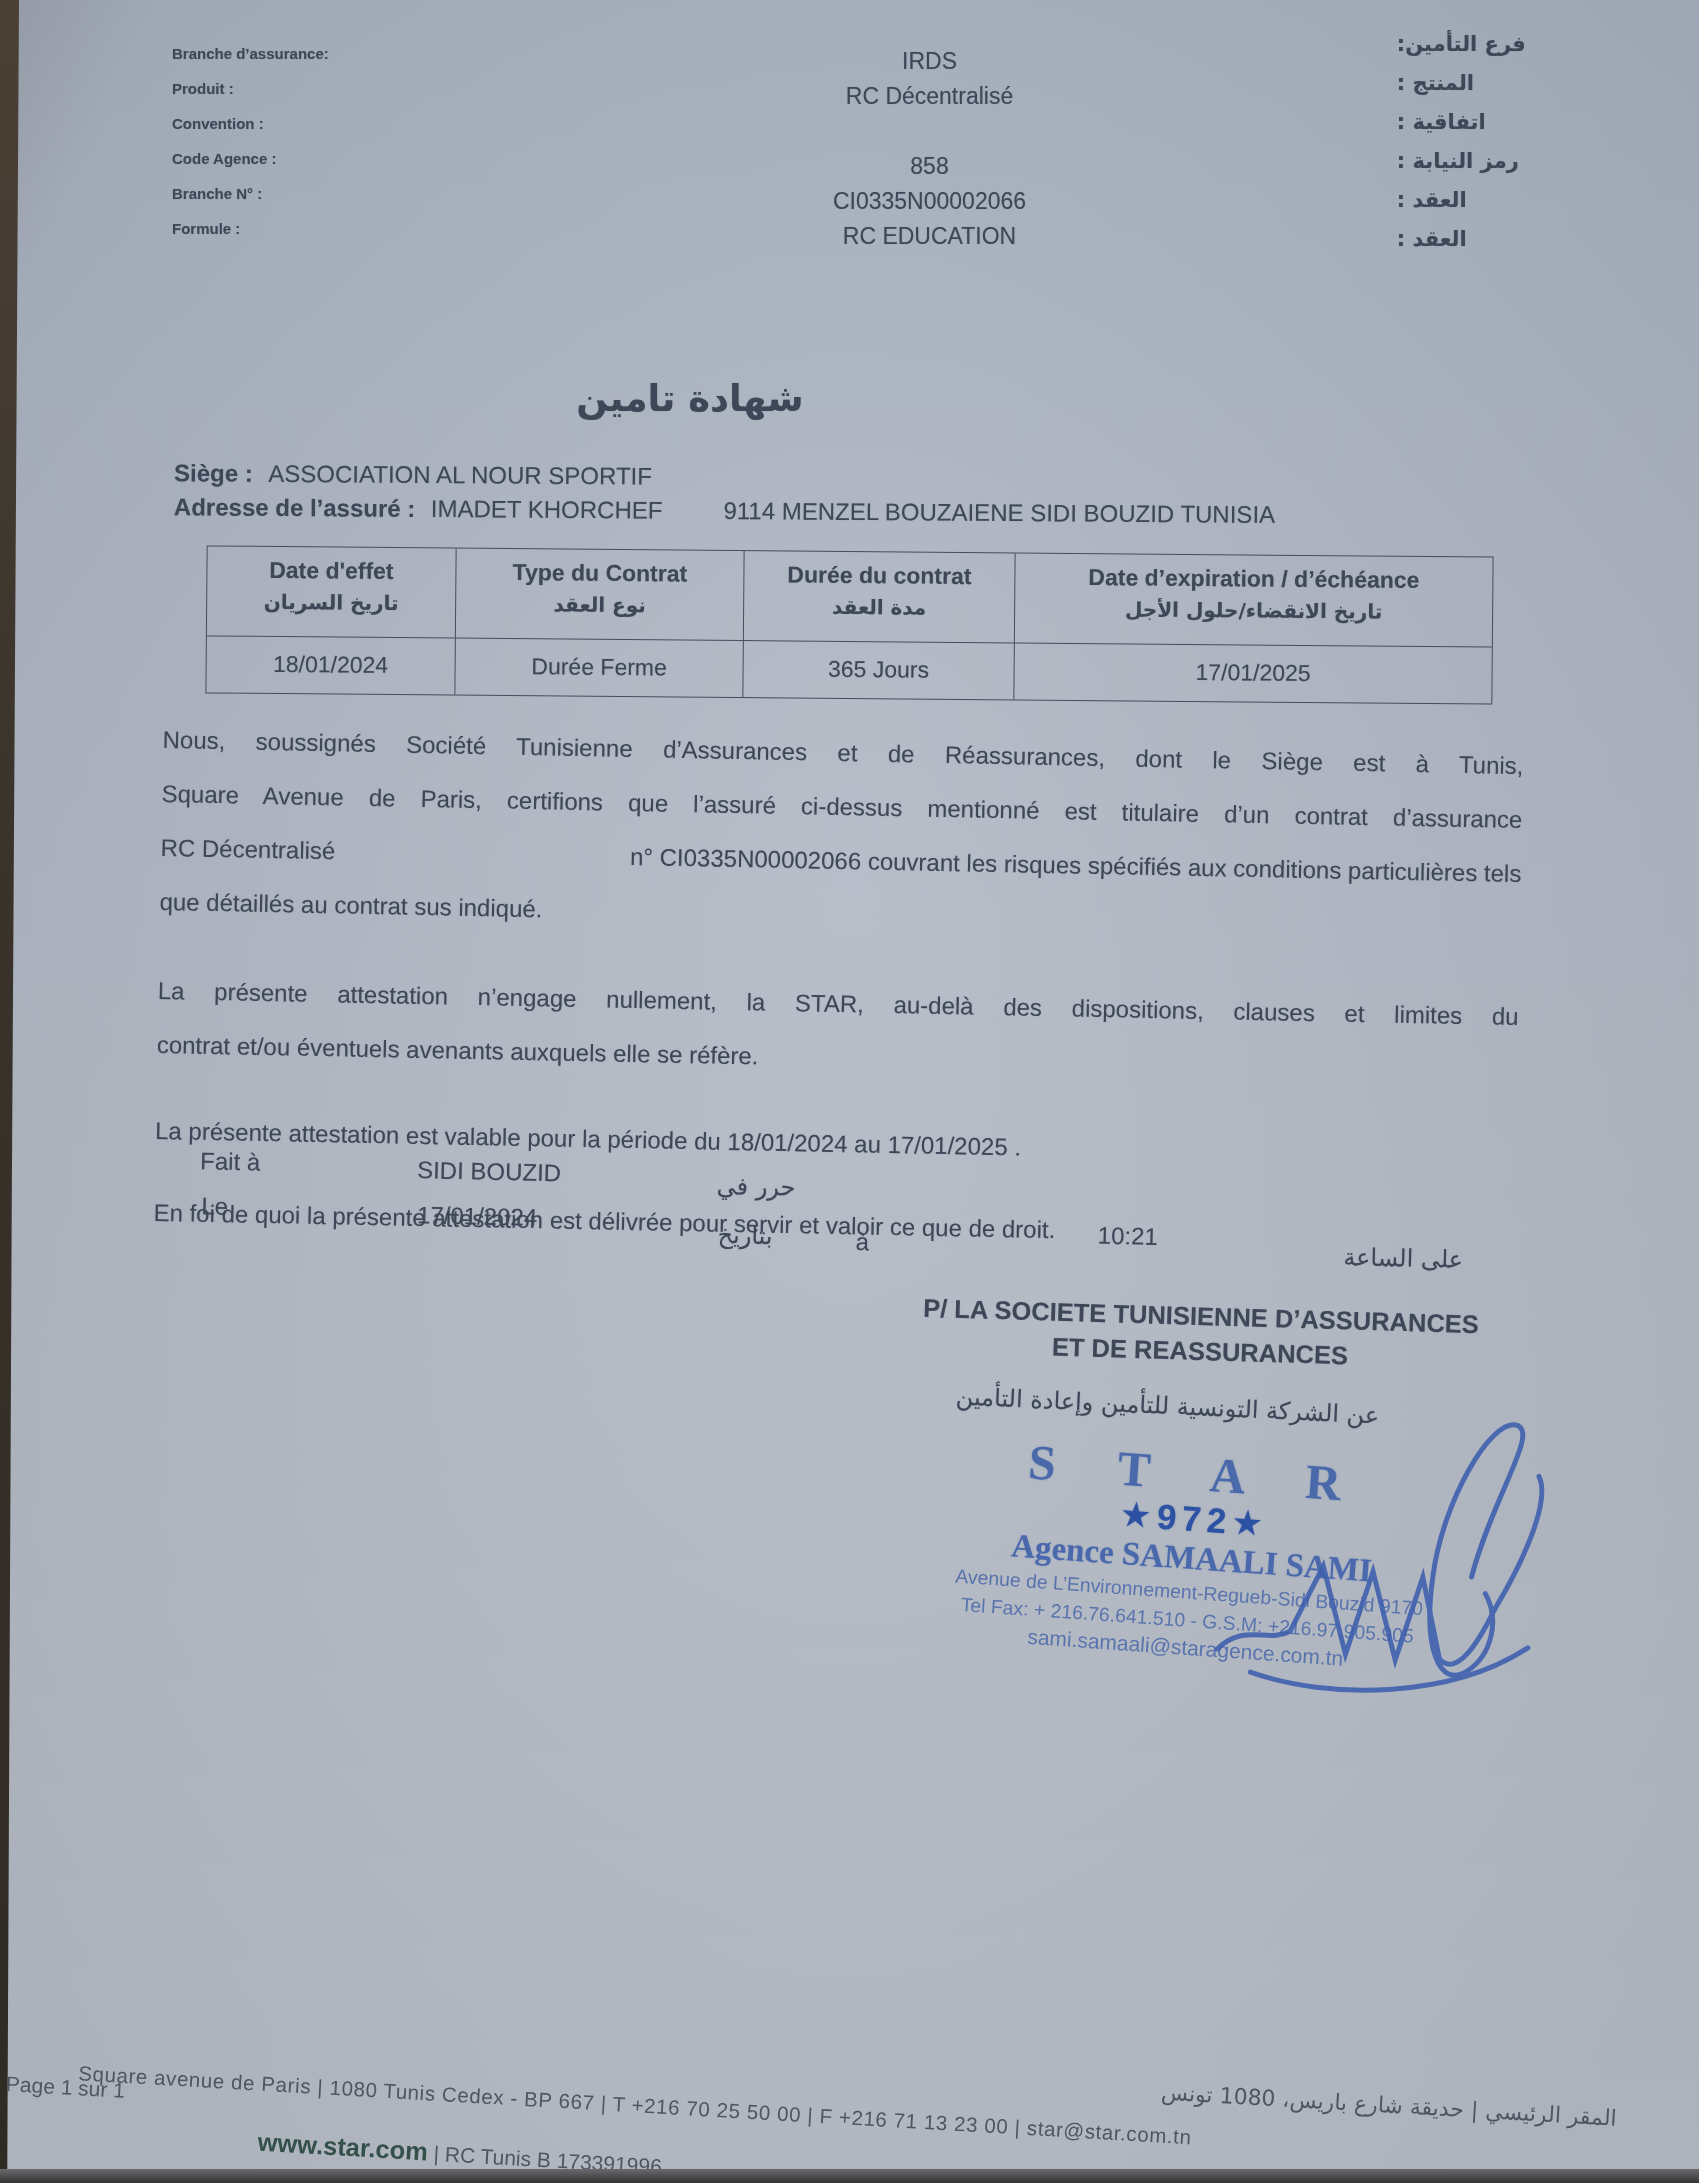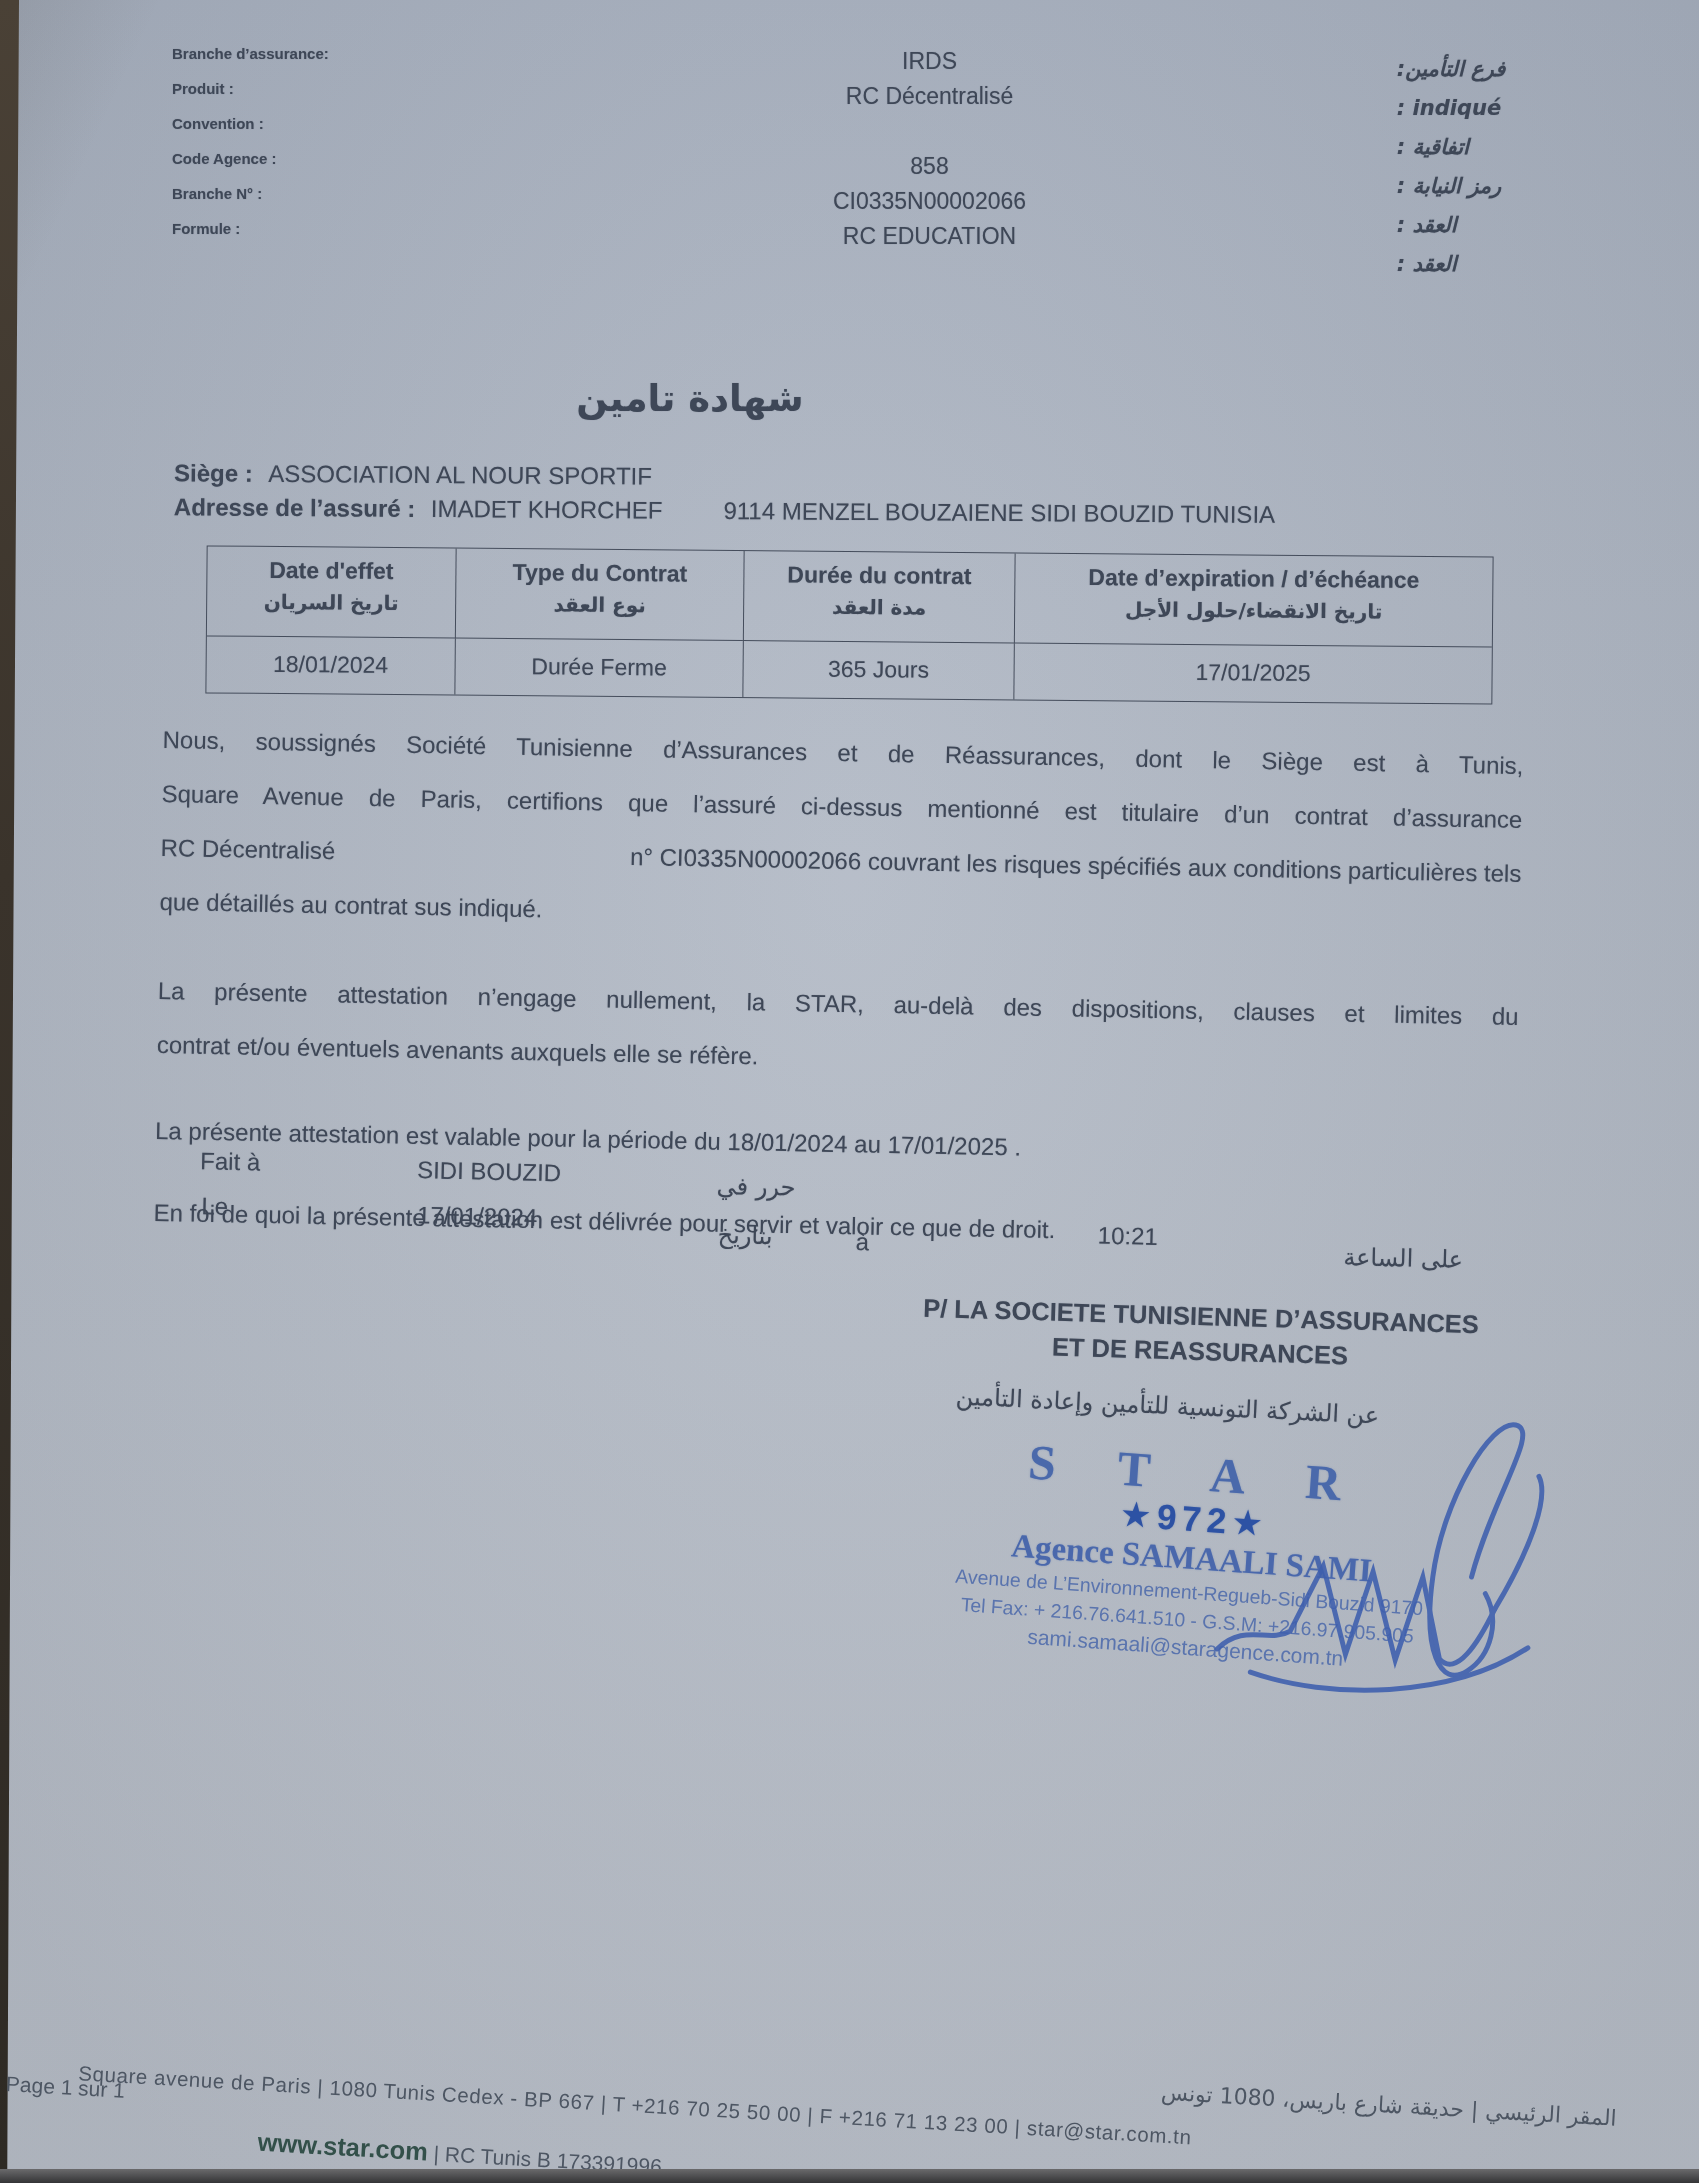--- a/index.html
+++ b/index.html
@@ -28,21 +28,21 @@
   .edge-bottom{
     position:absolute;left:0;bottom:0;width:1700px;height:14.4px;
     background:linear-gradient(180deg,#6a6a6c,#343436);
   }
 
   
   .hdr-labels{left:172px;top:45px;width:387px;}
   .hdr-labels div{height:35px;font-size:15px;font-weight:bold;}
   .hdr-values{left:736px;top:48px;width:387px;text-align:center;}
   .hdr-values div{height:35px;font-size:23px;}
-  .hdr-ar{right:7.7px;top:57px;width:310px;text-align:left;padding-right:5.5px;font-style:italic;}
+  .hdr-ar{right:7.7px;top:32px;width:310px;text-align:left;padding-right:5.5px;}
   .hdr-ar div{height:39px;font-size:21px;font-weight:bold;text-align:left;direction:rtl;padding-left:20px;}
 
   .title-fr{left:0;top:303px;width:1700px;font-size:54px;font-weight:bold;letter-spacing:1.1px;}
   .title-ar{left:0;top:377px;width:1380px;font-size:37px;font-weight:bold;}
 
   .insured{left:174px;top:464px;width:1356px;transform:rotate(0.4deg);font-size:24px;}
   .insured .row{height:34px;white-space:nowrap;}
   .insured .lbl{font-weight:bold;}
   .insured .v1{margin-left:15.5px;}
   .insured .v2{margin-left:61px;}
@@ -119,21 +119,21 @@
     <div>IRDS</div>
     <div>RC Décentralisé</div>
     <div></div>
     <div>858</div>
     <div>CI0335N00002066</div>
     <div>RC EDUCATION</div>
   </div>
 
   <div class="abs hdr-ar ink">
     <div class="ar">فرع التأمين:</div>
-    <div class="ar">indiqué :</div>
+    <div class="ar">المنتج :</div>
     <div class="ar">اتفاقية :</div>
     <div class="ar">رمز النيابة :</div>
     <div class="ar">العقد :</div>
     <div class="ar">العقد :</div>
   </div>
 
   <div class="abs title-ar ctr ink ar">شهادة تامين</div>
 
   <div class="abs insured ink">
     <div class="row">

